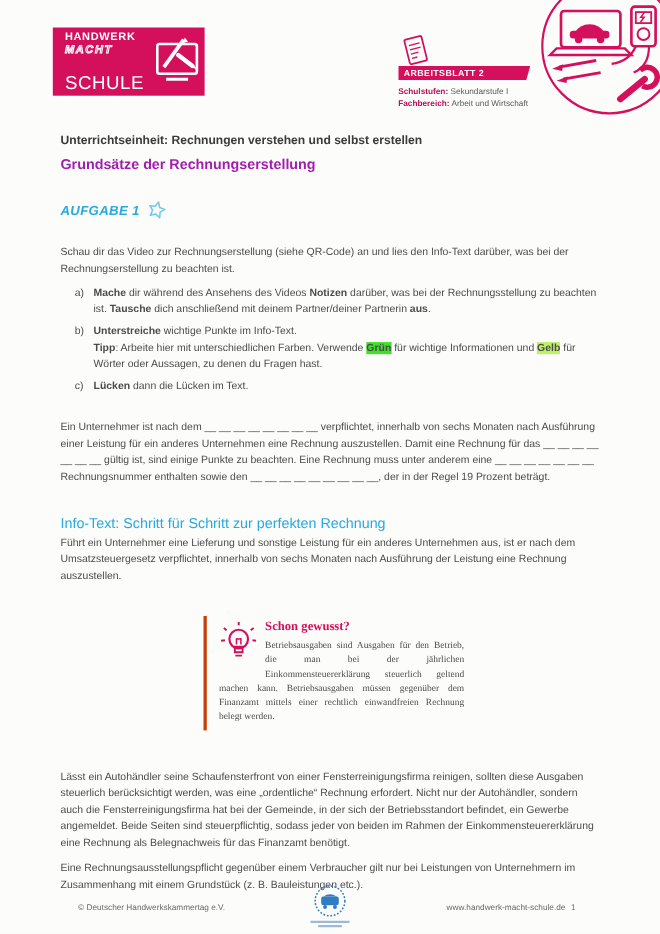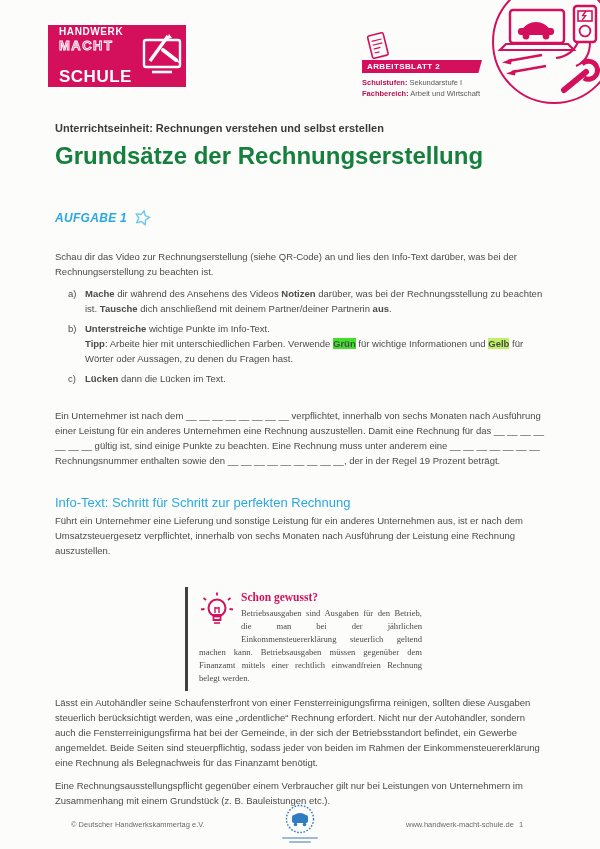--- a/index.html
+++ b/index.html
@@ -11,55 +11,55 @@
   }
 
   
   .logo-box{
     position:absolute; left:48px; top:25px; width:138px; height:62px;
     background:#d40f5c; color:#fff; display:flex; align-items:center;
     padding:6px 8px 6px 11px; gap:6px;
   }
   .logo-text{ display:flex; flex-direction:column; line-height:1; }
   .logo-l1{ font-size:10px; font-weight:bold; letter-spacing:0.6px; }
-  .logo-l2{ font-size:13px; font-weight:bold; letter-spacing:1.5px; margin-top:2px;
-            color:rgba(255,255,255,0.22); -webkit-text-stroke:0.9px #ffffff; }
-  .logo-l3{ font-size:17px; font-weight:bold; letter-spacing:0.5px; margin-top:16px; }
+  .logo-l2{ font-size:10px; font-weight:bold; letter-spacing:1.5px; margin-top:2px;
+            color:rgba(255,255,255,0.22);font-style:italic; -webkit-text-stroke:0.9px #ffffff; }
+  .logo-l3{ font-size:17px; font-weight:normal; letter-spacing:0.5px; margin-top:16px; }
   .logo-icon{ flex:0 0 auto; }
 
   .checklist-icon{ position:absolute; left:362px; top:31px; }
   .banner{
     position:absolute; left:362px; top:60px; width:120px; height:13px;
     background:#d40f5c; color:#fff; font-size:8px; font-weight:bold;
     letter-spacing:0.4px; line-height:13px; padding-left:5px;
     clip-path:polygon(0 0,100% 0,97% 100%,0 100%);
   }
   .header-meta{ position:absolute; left:362px; top:77px; font-size:7.5px; line-height:11px; color:#5a5a5c; }
   .header-meta .lbl{ color:#b81055; font-weight:bold;margin-top:47px; }
 
   .hero{ position:absolute; left:478px; top:-22px; }
 
   
   .content{ position:absolute; left:55px; top:122px; width:492px; }
   .kicker{ font-size:11px; font-weight:bold; color:#3b3b3d; margin-bottom:8px; }
-  .title{ font-size:24px; font-weight:bold; color:#15803d; margin-bottom:39px; }
+  .title{ font-size:13px; font-weight:bold; color:#a21caf; margin-bottom:25px; }
   .task-row{ display:flex; align-items:center; gap:7px; margin-bottom:23px; }
   .task-label{ font-size:12px; font-weight:bold; font-style:italic; color:#29a9e0; letter-spacing:0.3px; }
   .body{ font-size:9.5px; line-height:15px; }
   .intro{ margin-bottom:7px; }
   .tasks{ list-style:none; }
   .tasks li{ display:flex; margin-bottom:5px; }
   .tasks .marker{ flex:0 0 30px; padding-left:13px; font-size:9.5px; line-height:15px; }
   .tasks .li-text{ flex:1; font-size:9.5px; line-height:15px; white-space:pre-wrap; }
   .gap-para{ margin-top:22px; }
   .info-heading{ font-size:13px; font-weight:normal; color:#29a9e0; margin-top:27px; margin-bottom:3px; }
 
   .fact-box{
-    margin:29px 0 4px 130px; width:237px;
-    border-left:3px solid #404040; padding:3px 0 6px 11px;
+    margin:29px 0 35px 130px; width:237px;
+    border-left:3px solid #c2410c; padding:3px 0 6px 11px;
     font-family:"Liberation Serif", serif;
   }
   .fact-box .bulb{ float:left; margin:2px 8px 2px 0; }
   .fact-box h3{ font-size:11.5px; font-weight:bold; color:#d40f5c; margin:1px 0 4px; }
   .fact-box p{ font-size:8.6px; line-height:13px; text-align:justify; color:#4b4b4d; }
 
   .para2{ margin-bottom:8px; }
 
   
   .footer{ position:absolute; left:0; top:800px; width:600px; height:49px; font-size:7.5px; color:#6a6a6c; }

